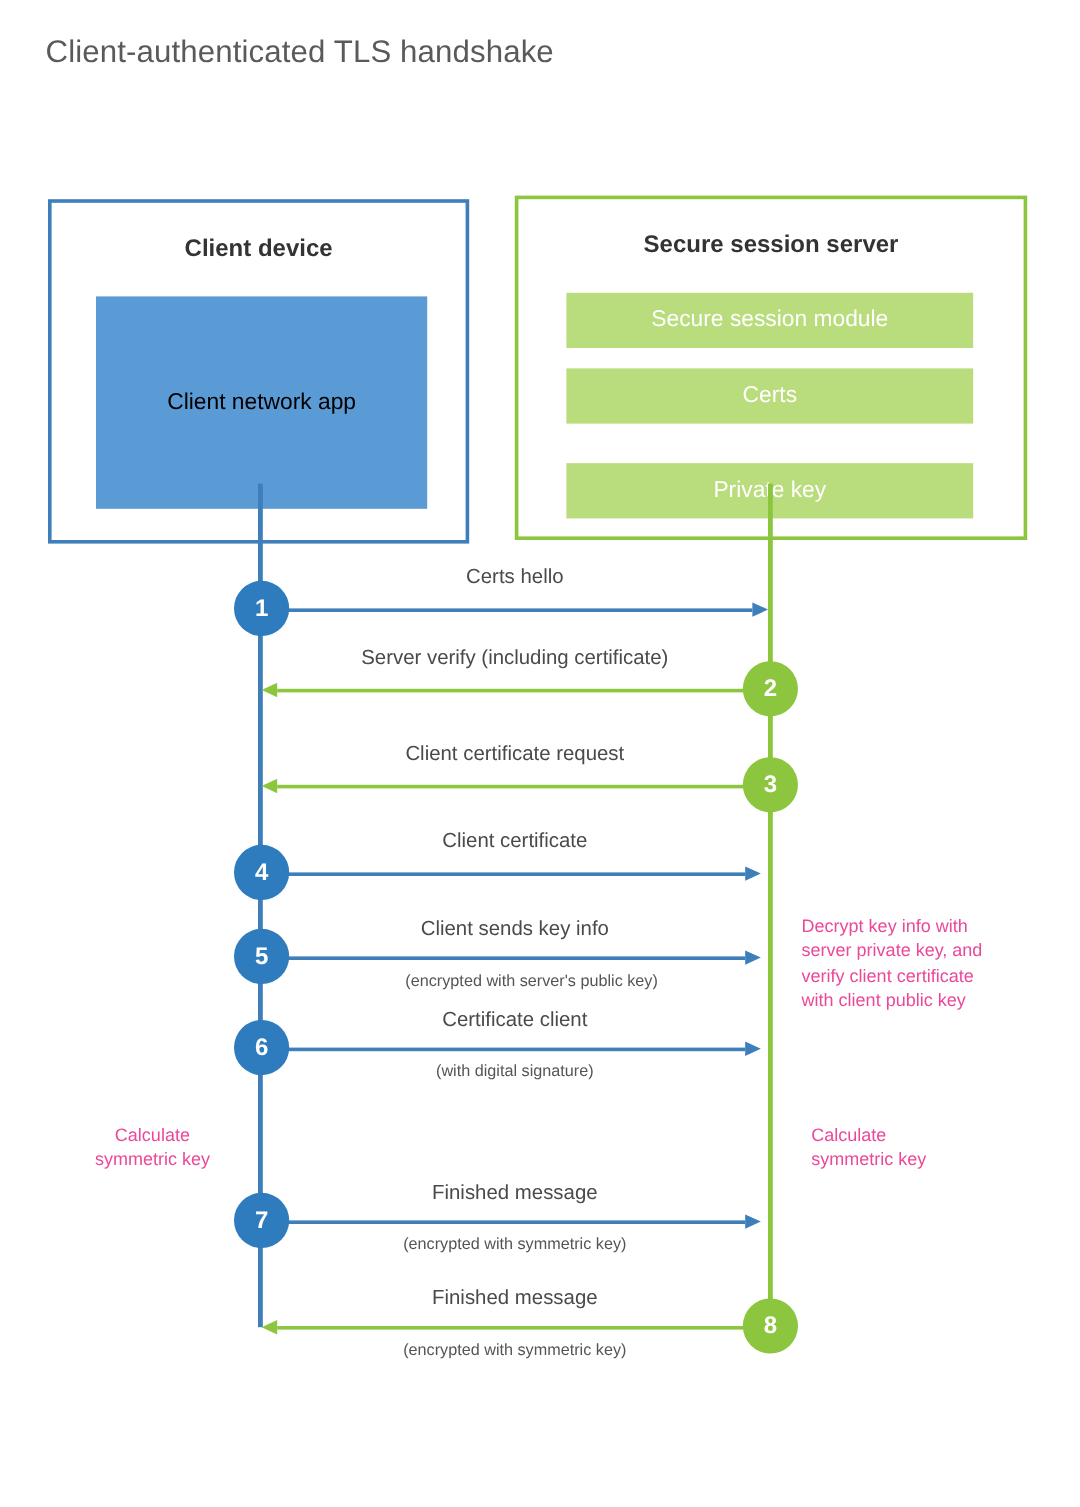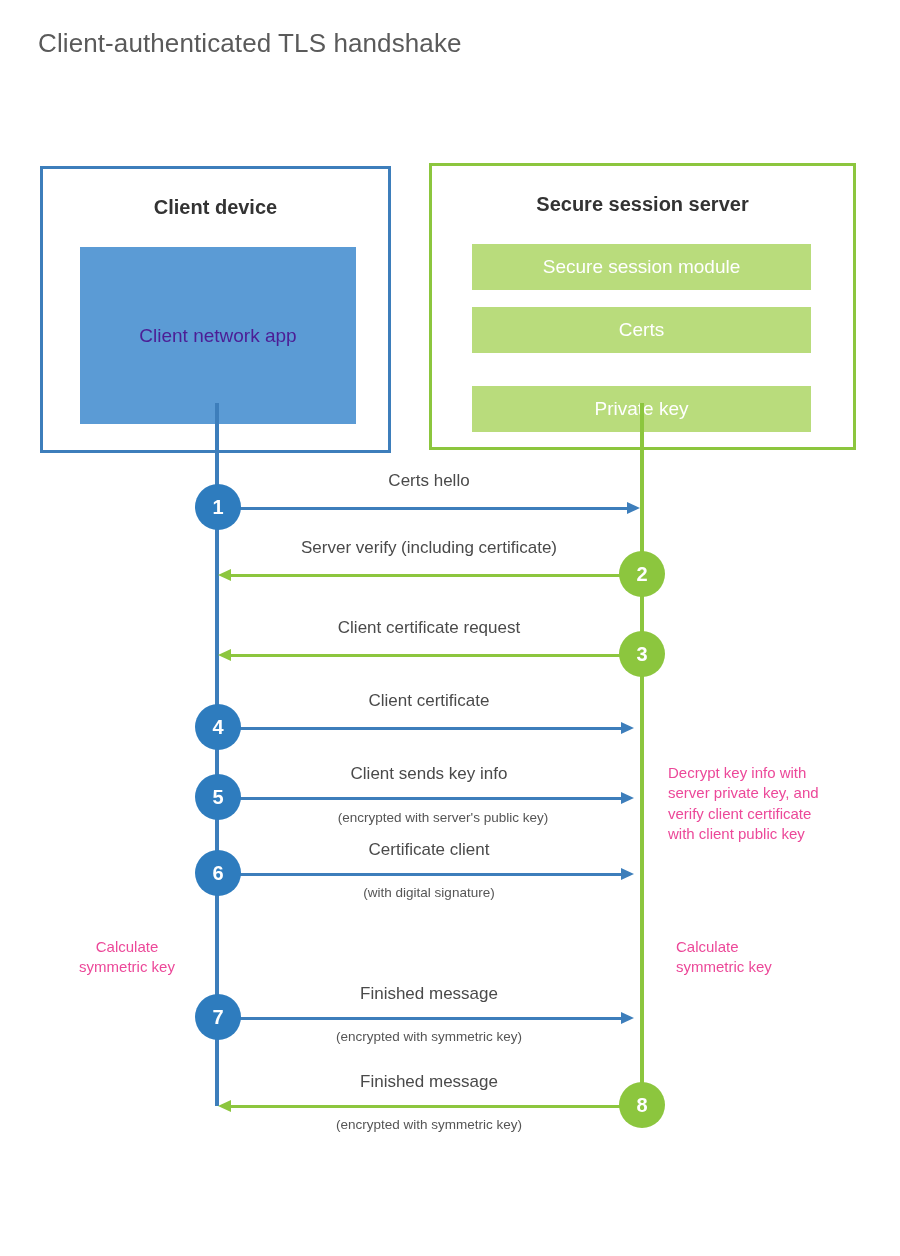--- a/index.html
+++ b/index.html
@@ -70,21 +70,21 @@
     left: 37px;
     top: 78px;
     width: 276px;
     height: 177px;
     background: #5b9bd5;
     display: flex;
     align-items: center;
     justify-content: center;
   }
   #client-app .app-label {
-    color: #4c1d95;
+    color: #000000;
     font-size: 19px;
     text-align: center;
     line-height: 1.35;
     font-weight: 400;
   }
 
   
   .server-bar {
     position: absolute;
     left: 40px;

